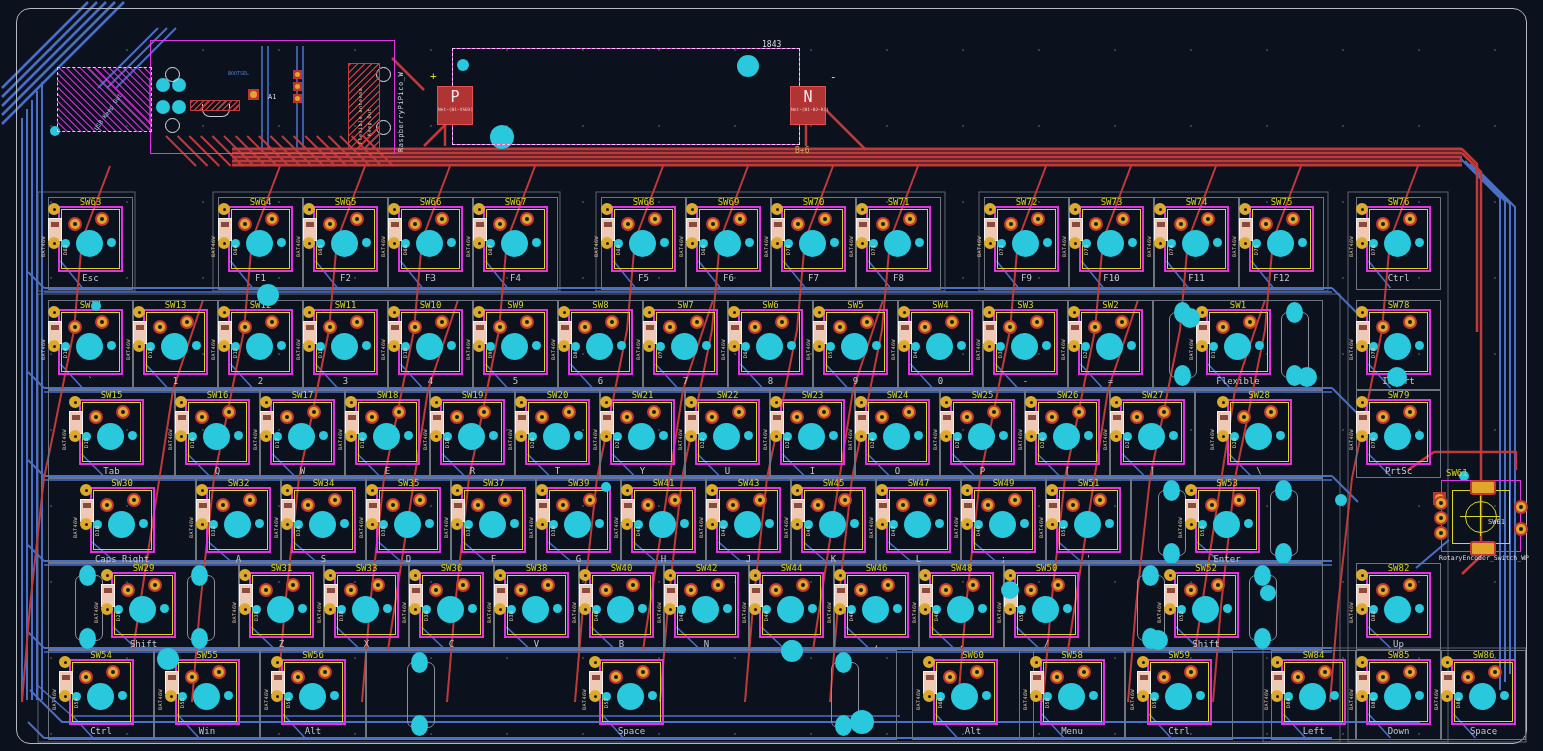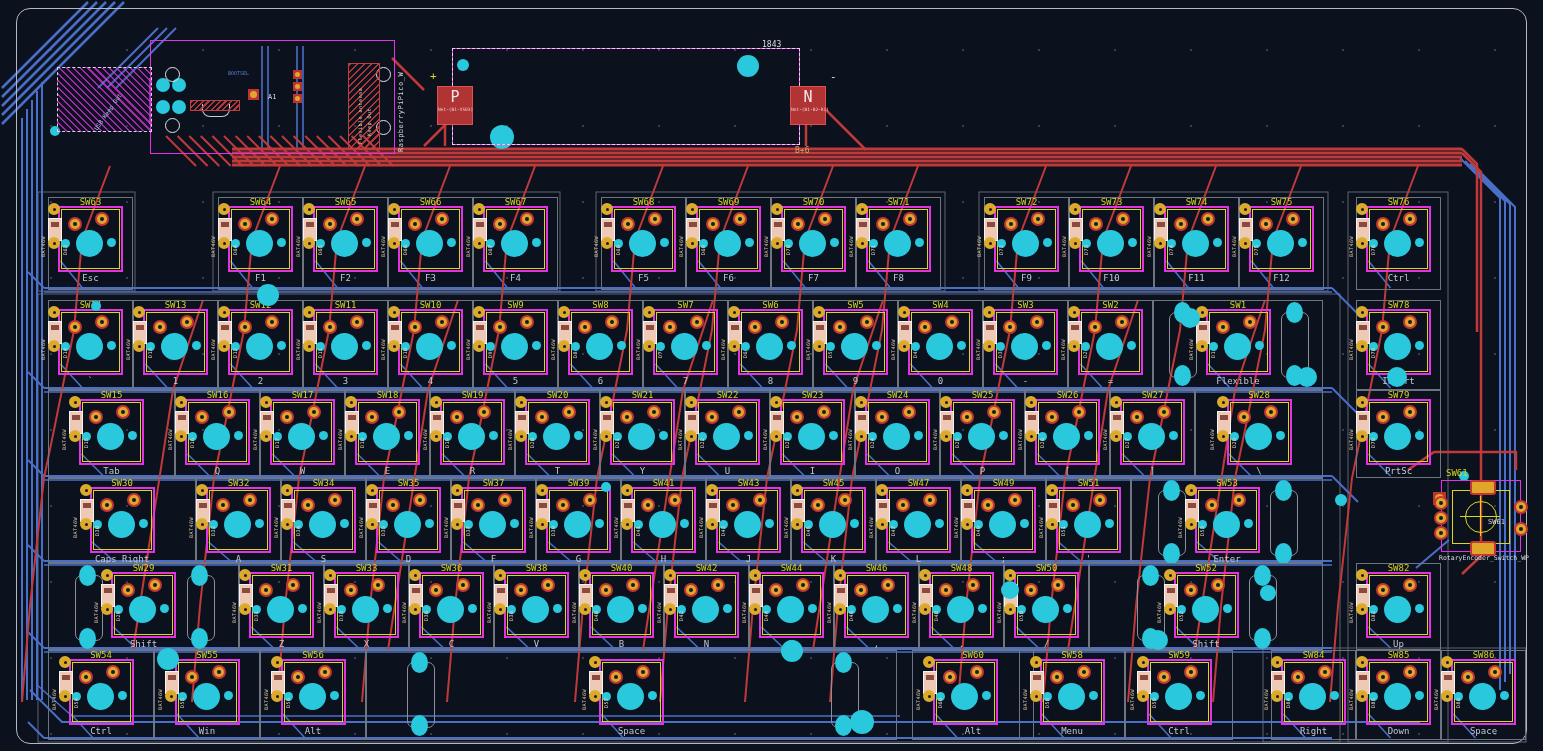--- a/index.html
+++ b/index.html
@@ -1524,21 +1524,21 @@
         <div class="hole" style="left: 13px; top: 42px; width: 9px; height: 9px;"></div>
         <div class="hole" style="left: 59px; top: 41px; width: 9px; height: 9px;"></div>
         <div class="pad-th" style="left: 20px; top: 20px;"></div>
         <div class="pad-th" style="left: 47px; top: 15px;"></div>
         <div class="dbody" style="left: 0px; top: 21px;"></div>
         <div class="dpad" style="left: 0px; top: 6px;"></div>
         <div class="dpad" style="left: 0px; top: 40px;"></div>
         <div class="vtext" style="left: -8px; top: 60px;">BAT46W</div>
         <div class="vtext" style="left: 14px; top: 58px; color: rgb(232, 216, 200);">D84</div>
         <div class="refl">SW84</div>
-        <div class="legend">Right</div>
+        <div class="legend">Left</div>
       </div>
       <div class="key" style="left: 1356px; top: 650px; width: 85px; height: 90px;">
         <div class="cell"></div>
         <div class="court" style="left: 10px;"></div>
         <div class="hole" style="left: 28px; top: 33px; width: 27px; height: 27px;"></div>
         <div class="hole" style="left: 13px; top: 42px; width: 9px; height: 9px;"></div>
         <div class="hole" style="left: 59px; top: 41px; width: 9px; height: 9px;"></div>
         <div class="pad-th" style="left: 20px; top: 20px;"></div>
         <div class="pad-th" style="left: 47px; top: 15px;"></div>
         <div class="dbody" style="left: 0px; top: 21px;"></div>

